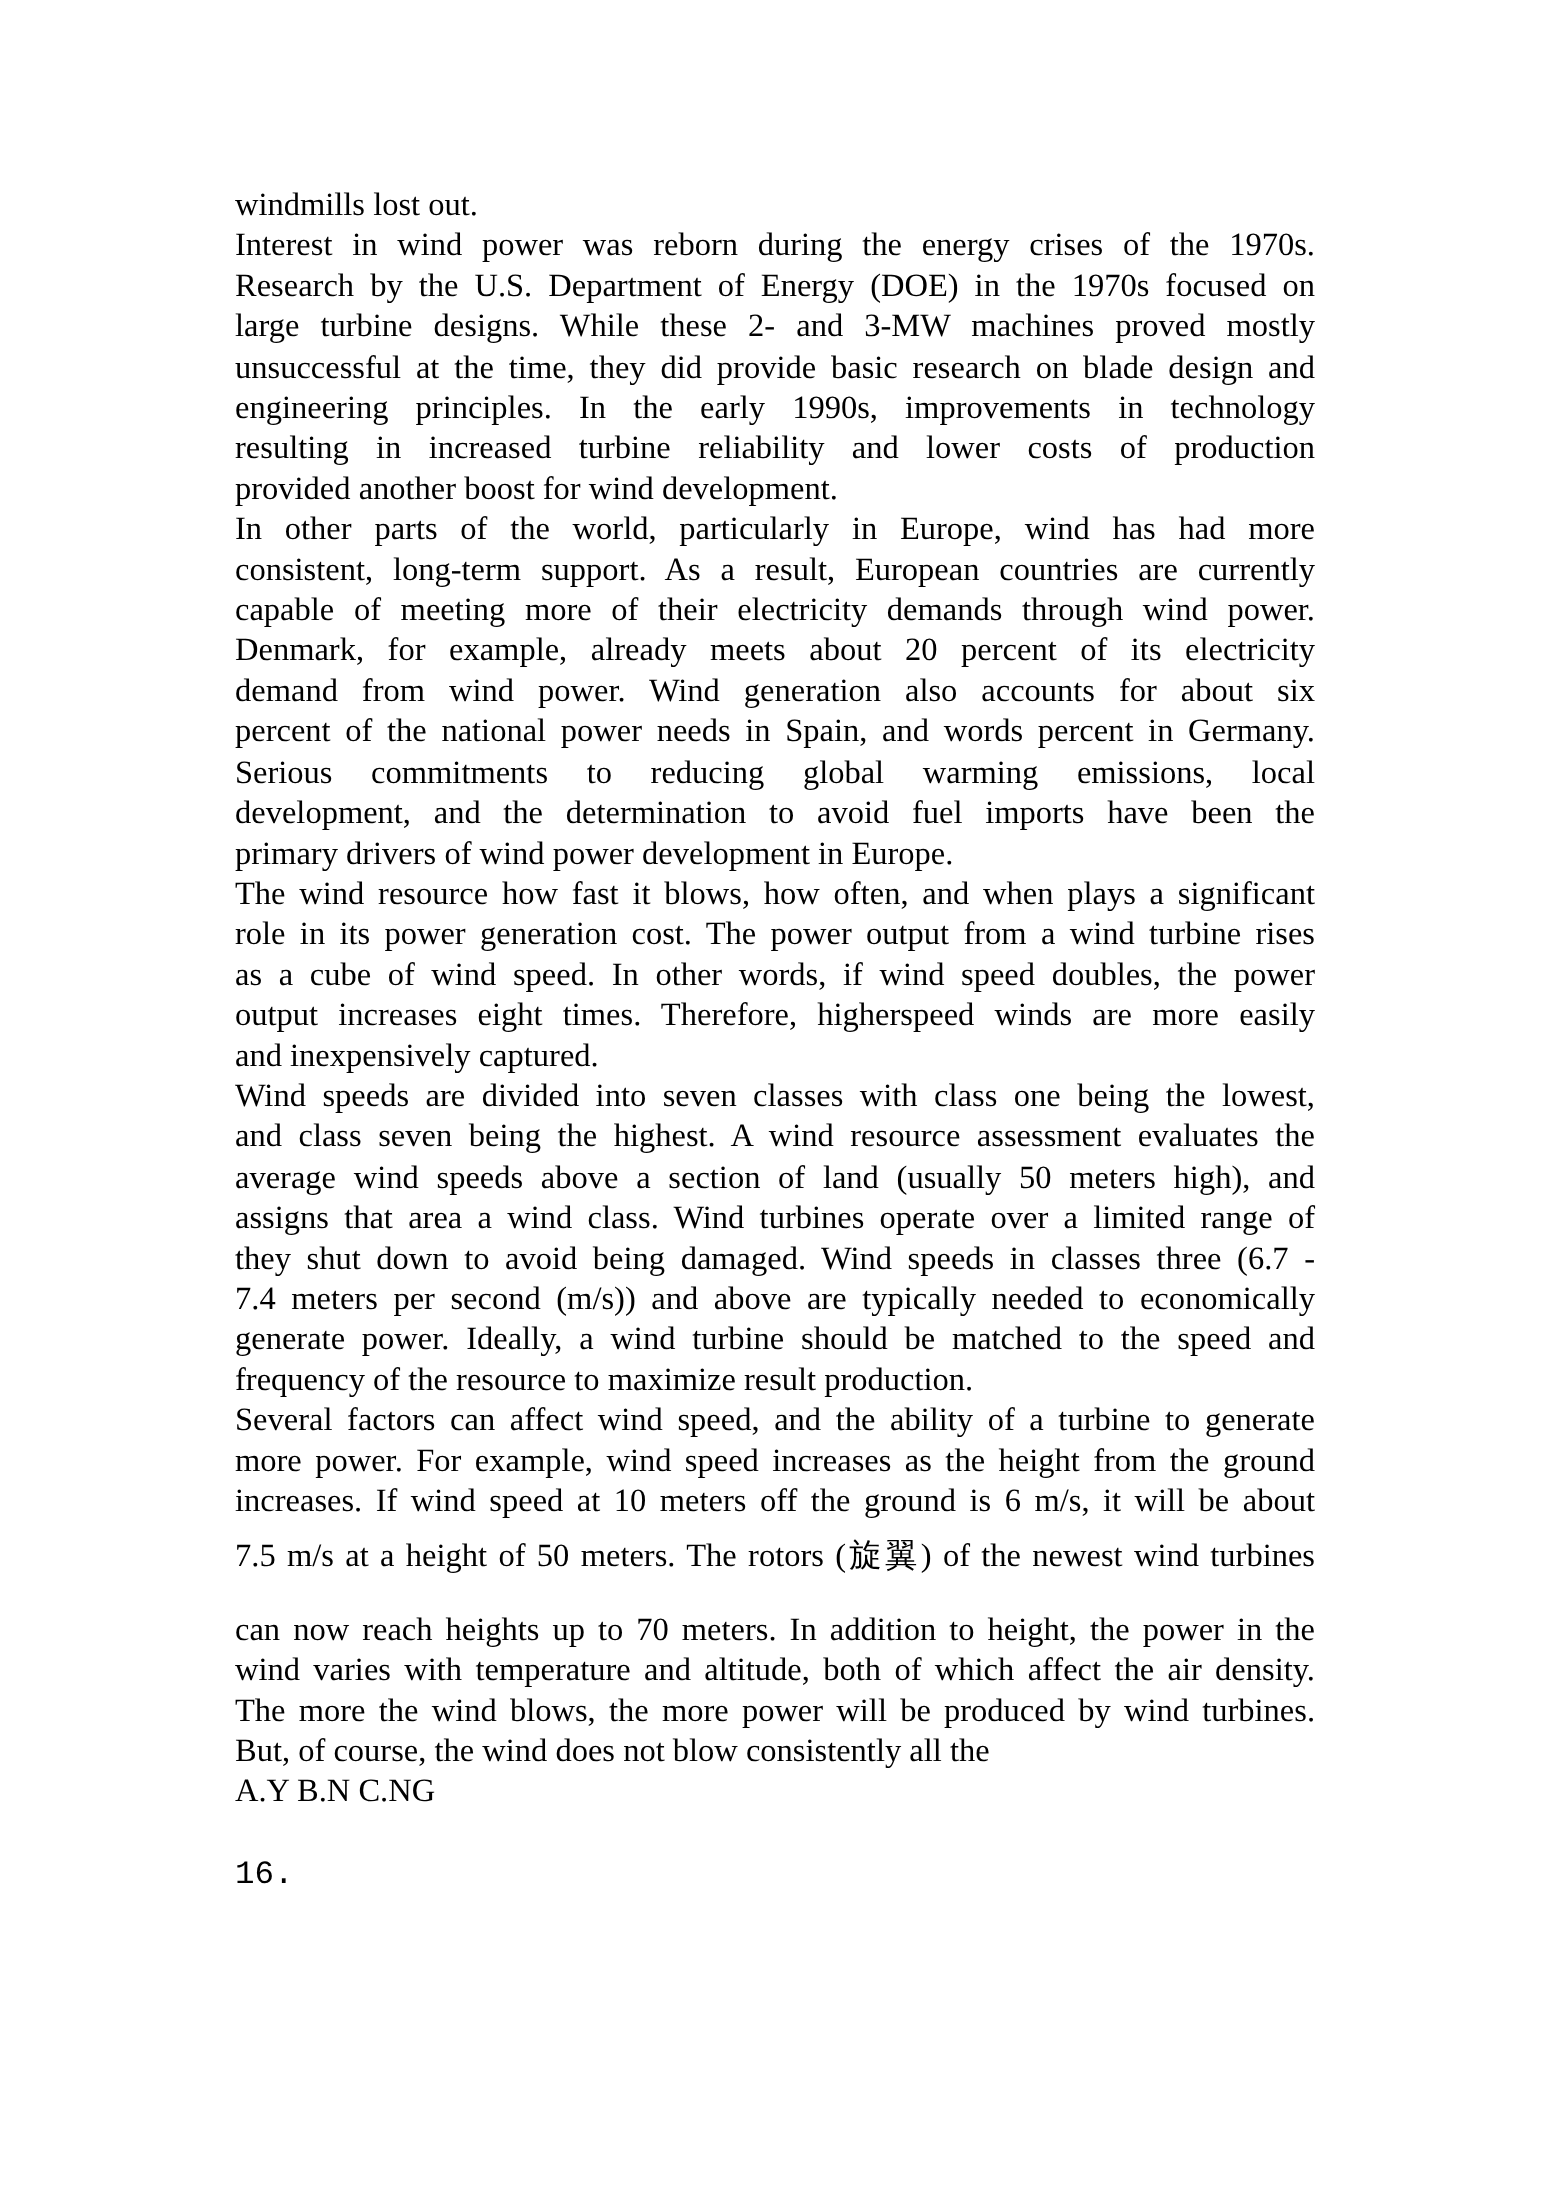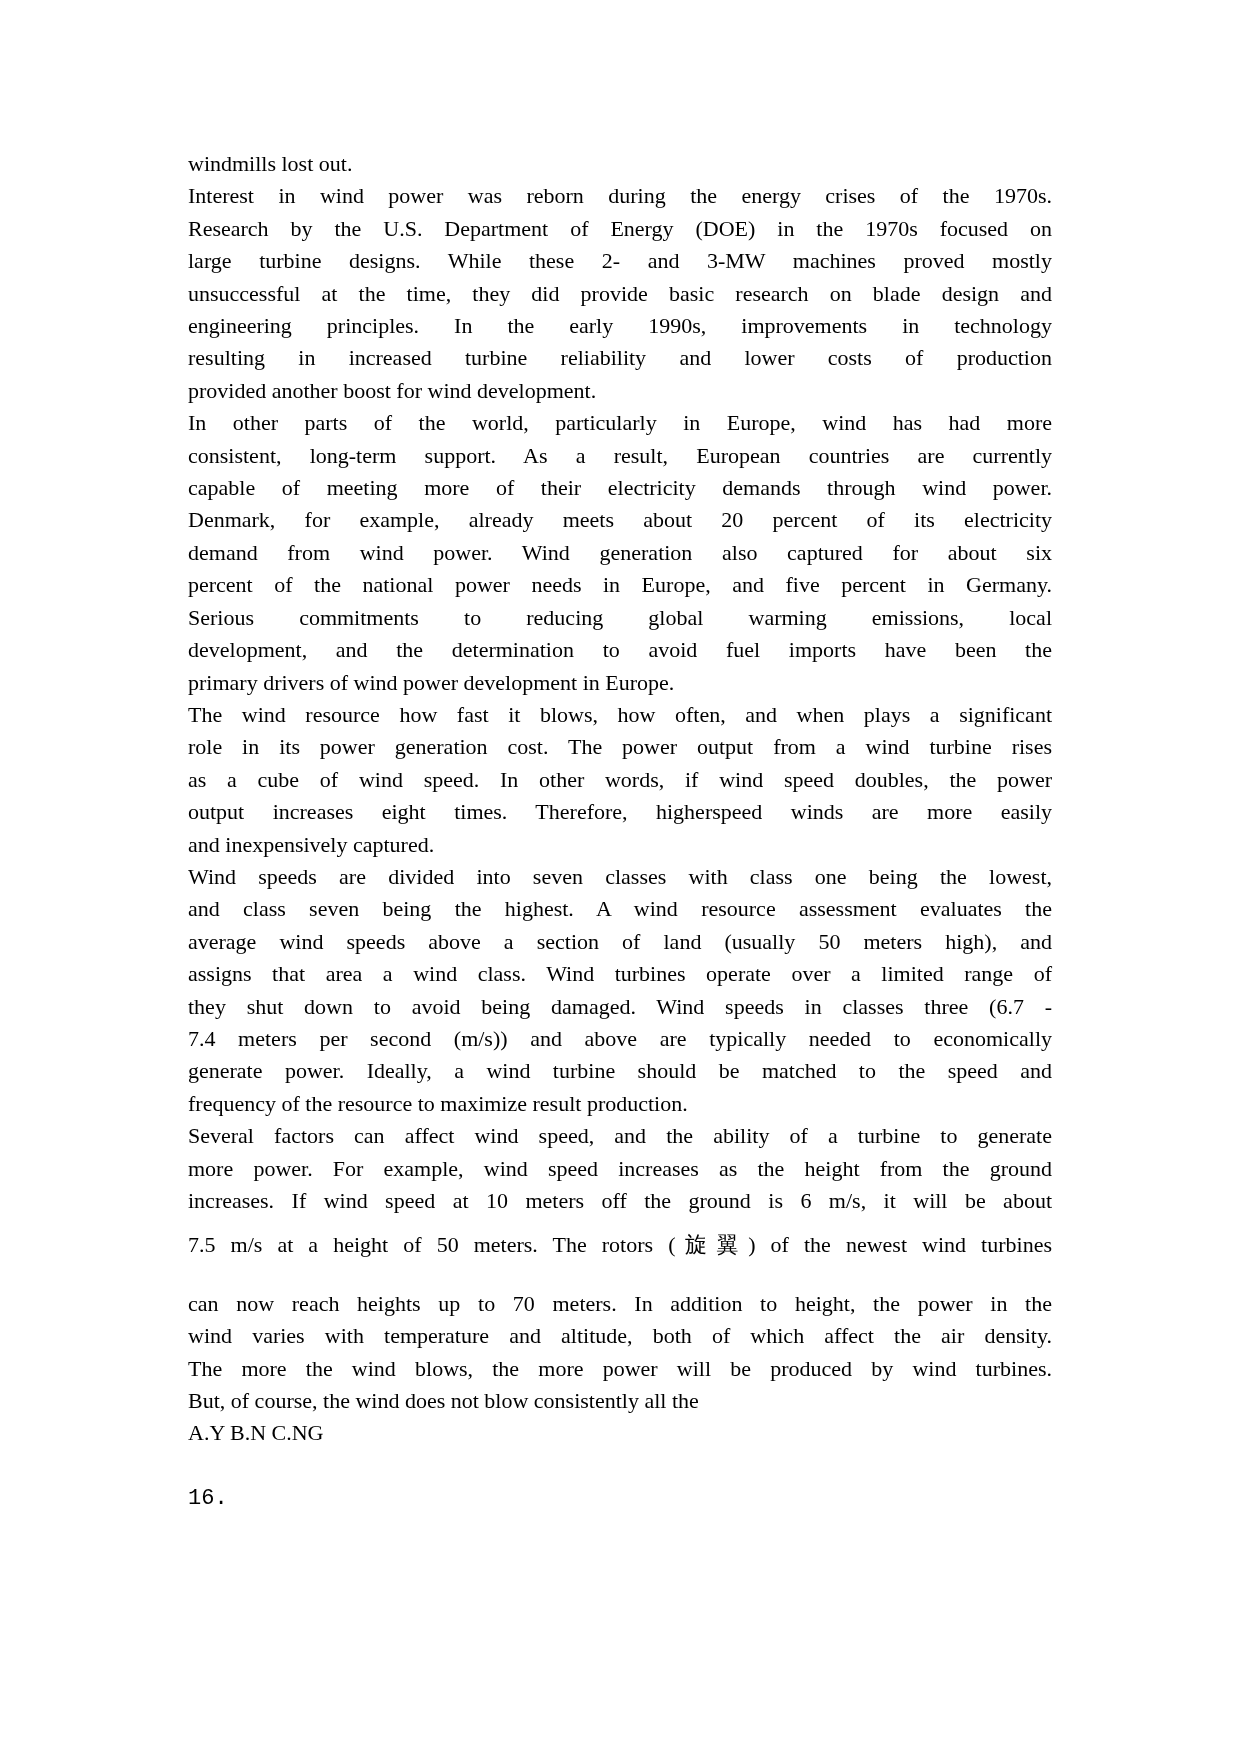--- a/index.html
+++ b/index.html
@@ -19,21 +19,21 @@
     position: absolute;
     left: 188px;
     top: 148px;
     width: 864px;
   }
   .block {
     margin: 0;
     padding: 0;
   }
   .tline {
-    font-size: 22px;
+    font-size: 26px;
     line-height: 32.4px;
     letter-spacing: 0;
     text-align: left;
   }
   .jline {
     text-align: justify;
     text-align-last: justify;
   }
   
   .blk-cjk {
@@ -60,22 +60,22 @@
       <div class="tline jline">unsuccessful at the time, they did provide basic research on blade design and</div>
       <div class="tline jline">engineering principles. In the early 1990s, improvements in technology</div>
       <div class="tline jline">resulting in increased turbine reliability and lower costs of production</div>
       <div class="tline">provided another boost for wind development.</div>
     </div>
     <div class="block">
       <div class="tline jline">In other parts of the world, particularly in Europe, wind has had more</div>
       <div class="tline jline">consistent, long-term support. As a result, European countries are currently</div>
       <div class="tline jline">capable of meeting more of their electricity demands through wind power.</div>
       <div class="tline jline">Denmark, for example, already meets about 20 percent of its electricity</div>
-      <div class="tline jline">demand from wind power. Wind generation also captured for about six</div>
-      <div class="tline jline">percent of the national power needs in Europe, and five percent in Germany.</div>
+      <div class="tline jline">demand from wind power. Wind generation also accounts for about six</div>
+      <div class="tline jline">percent of the national power needs in Spain, and words percent in Germany.</div>
       <div class="tline jline">Serious commitments to reducing global warming emissions, local</div>
       <div class="tline jline">development, and the determination to avoid fuel imports have been the</div>
       <div class="tline">primary drivers of wind power development in Europe.</div>
     </div>
     <div class="block">
       <div class="tline jline">The wind resource how fast it blows, how often, and when plays a significant</div>
       <div class="tline jline">role in its power generation cost. The power output from a wind turbine rises</div>
       <div class="tline jline">as a cube of wind speed. In other words, if wind speed doubles, the power</div>
       <div class="tline jline">output increases eight times. Therefore, higherspeed winds are more easily</div>
       <div class="tline">and inexpensively captured.</div>

